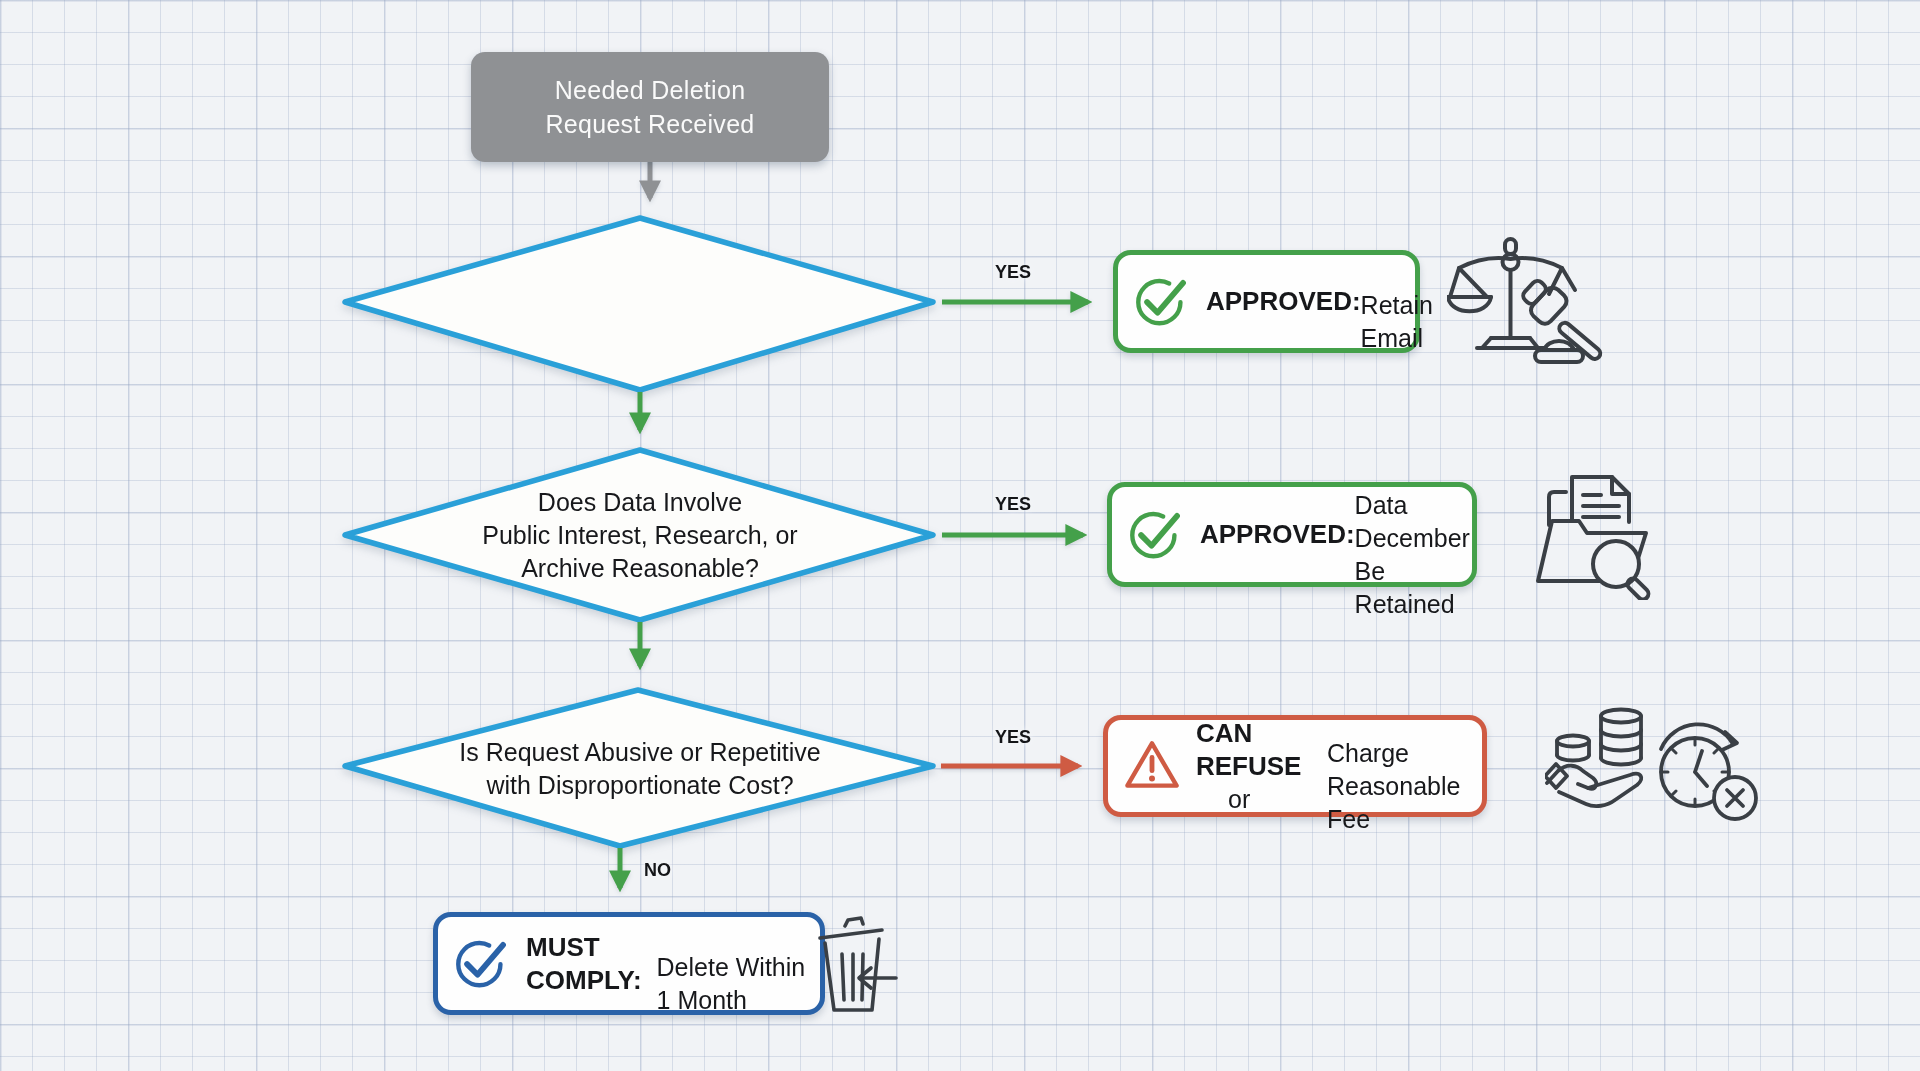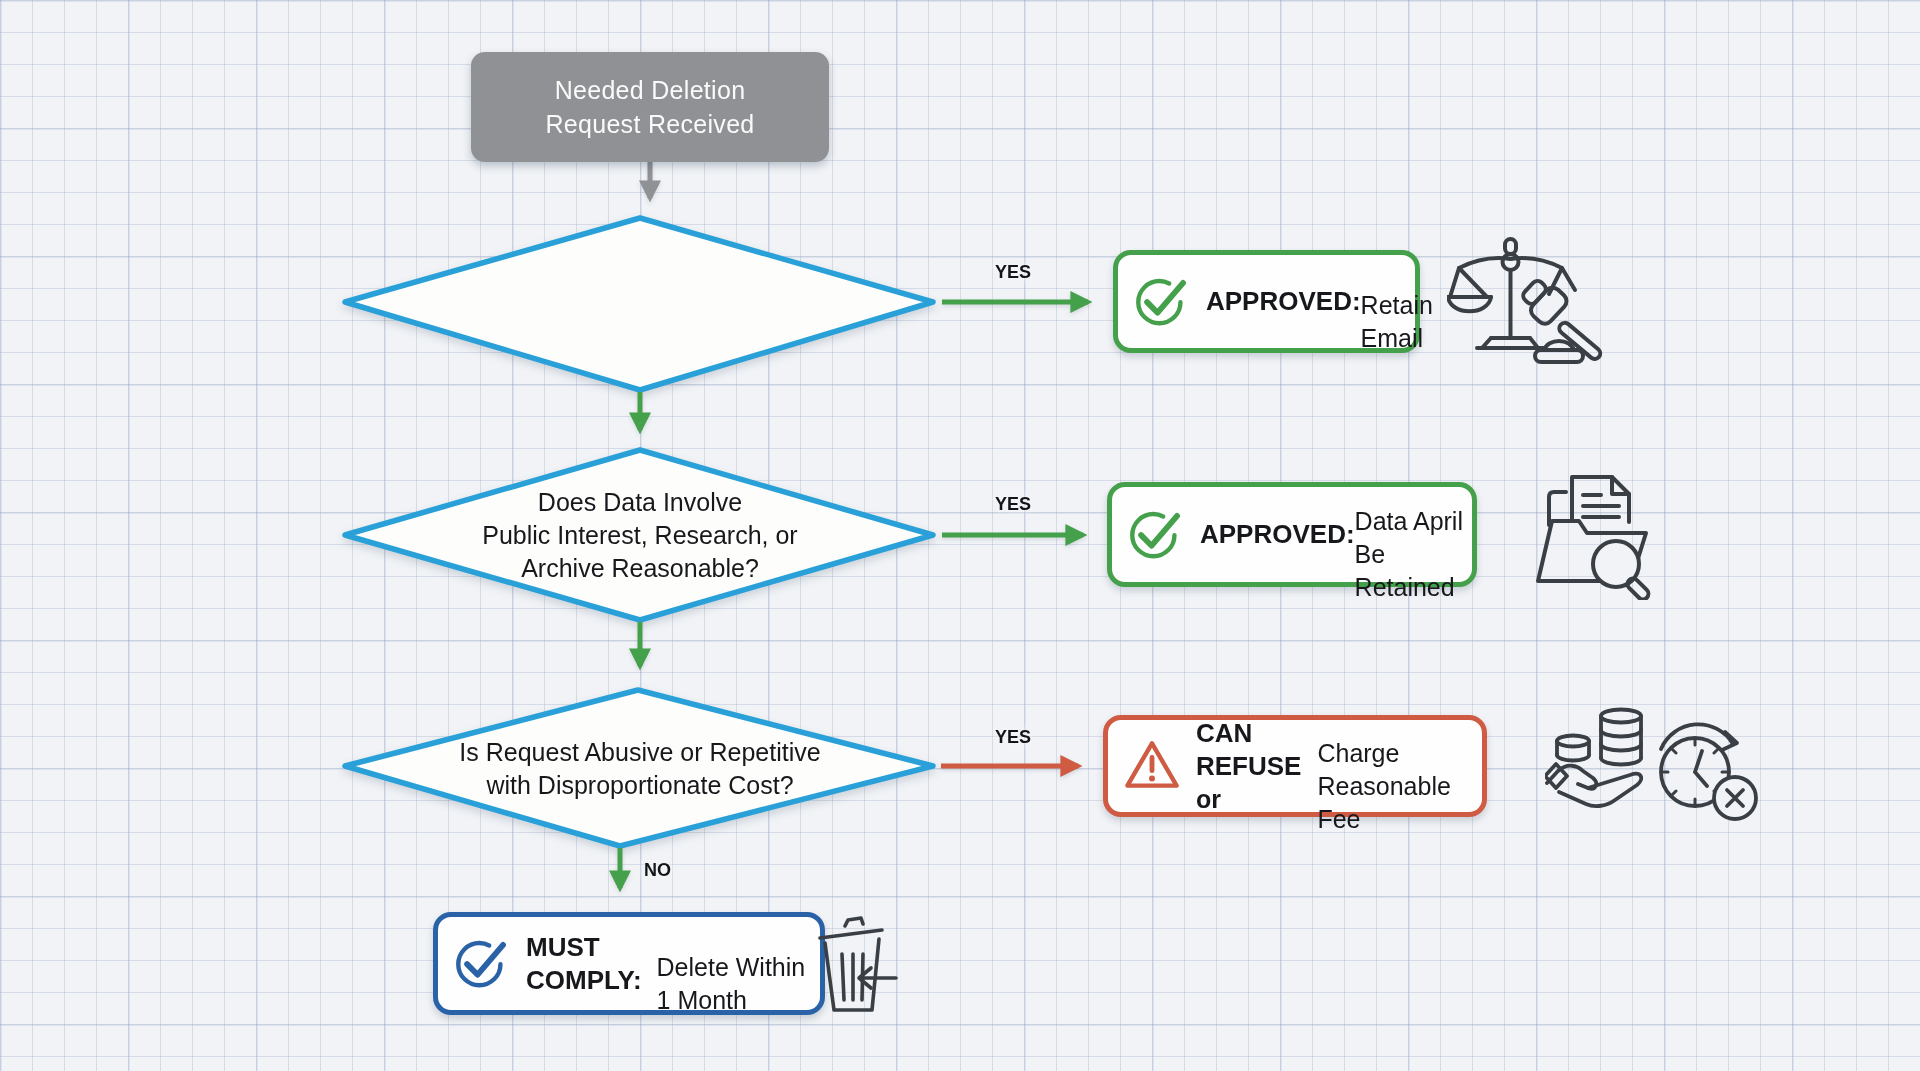--- a/index.html
+++ b/index.html
@@ -33,21 +33,21 @@
     position:absolute;z-index:2;font-size:18px;font-weight:700;color:#141518;
     text-shadow:0 0 5px #f4f6f9,0 0 8px #f4f6f9;
   }
   .outcome{
     position:absolute;z-index:2;background:#fefefe;border-radius:18px;
     display:flex;align-items:center;gap:15px;padding-left:15px;box-sizing:border-box;
     box-shadow:0 4px 7px rgba(40,60,90,0.20);
   }
   .outcome .txt{display:flex;flex-direction:row;line-height:33px;align-items:center;}
   .outcome .t1{font-size:26px;font-weight:700;}
-  .outcome .t1 .reg{font-weight:700;font-size:25px;}
+  .outcome .t1 .reg{font-weight:400;font-size:25px;margin-left:32px;}
   .outcome .t2{font-size:25px;font-weight:400;margin-top:40px;}
   .outcome.green{border:5px solid #44a04a;}
   .outcome.red{border:5px solid #cf5b43;}
   .outcome.blue{border:5px solid #2a62a8;}
   .side-icon{position:absolute;z-index:2;}
   .side-icon svg{display:block;}
 </style>
 </head>
 <body>
 
@@ -119,21 +119,21 @@
 
   <div class="outcome green" style="left:1107px;top:482px;width:370px;height:105px;">
     <span>
       <svg width="58" height="55" viewBox="0 0 66 62">
         <circle cx="30" cy="34" r="24" fill="none" stroke="#44a04a" stroke-width="5" stroke-linecap="round" stroke-dasharray="124 27"></circle>
         <path d="M16 34 L28 46 L57 12" fill="none" stroke="#44a04a" stroke-width="6.5" stroke-linecap="round" stroke-linejoin="round"></path>
       </svg>
     </span>
     <span class="txt">
       <span class="t1">APPROVED:</span>
-      <span class="t2">Data April Be Retained</span>
+      <span class="t2">Data December Be Retained</span>
     </span>
   </div>
 
   <div class="outcome red" style="left:1103px;top:715px;width:384px;height:102px;">
     <span>
       <svg width="58" height="55" viewBox="0 0 66 62">
         <path d="M33 7 L61 55 H5 Z" fill="none" stroke="#cf5b43" stroke-width="5" stroke-linejoin="round"></path>
         <line x1="33" y1="23" x2="33" y2="38" stroke="#cf5b43" stroke-width="5.5" stroke-linecap="round"></line>
         <circle cx="33" cy="47" r="3.4" fill="#cf5b43"></circle>
       </svg>

